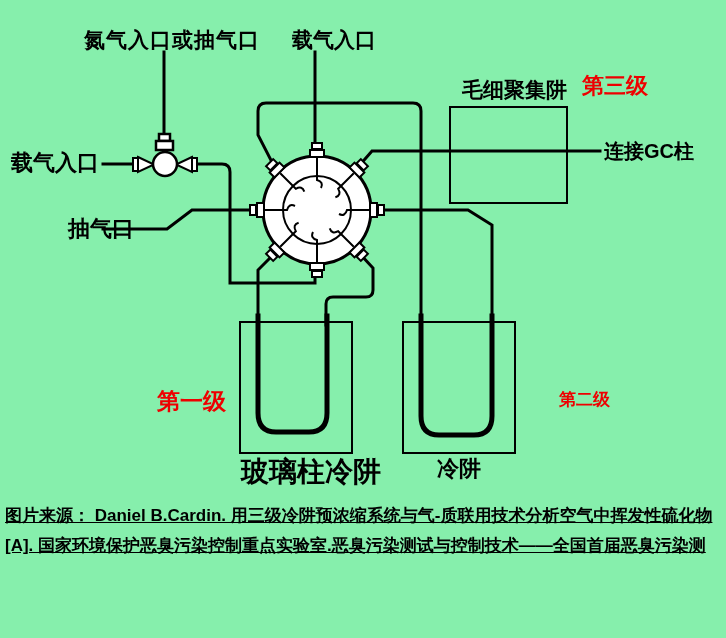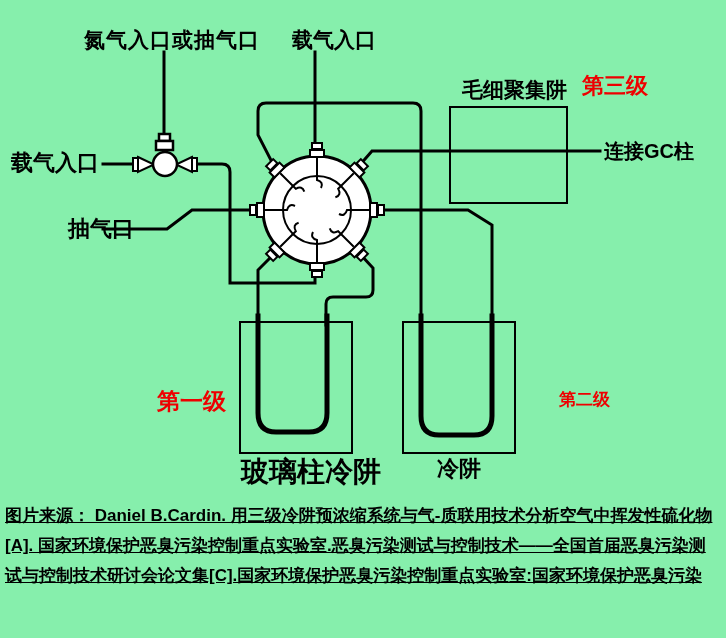--- a/index.html
+++ b/index.html
@@ -127,16 +127,15 @@
 
   <div class="lbl red" style="left:559px;top:392px;font-size:17px;">第二级</div>
 
   <div class="lbl" style="left:241px;top:458px;font-size:28px;">玻璃柱冷阱</div>
 
   <div class="lbl" style="left:437px;top:458px;font-size:22px;text-align:right;">冷阱</div>
 
   <div id="caption">
     <div>图片来源： Daniel B.Cardin. 用三级冷阱预浓缩系统与气-质联用技术分析空气中挥发性硫化物</div>
     <div>[A]. 国家环境保护恶臭污染控制重点实验室.恶臭污染测试与控制技术——全国首届恶臭污染测</div>
-    <div>试与控制技术研讨会论文集[C].国家环境保护恶臭污染控制重点实验室:国家环境保护恶臭污染</div>
   </div>
 
 </div>
 
 </body></html>

